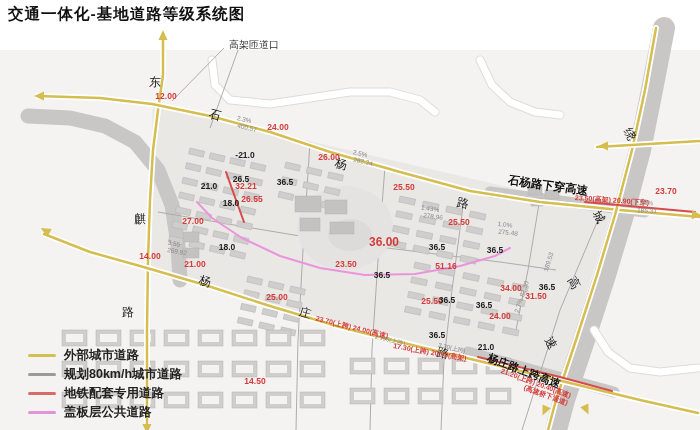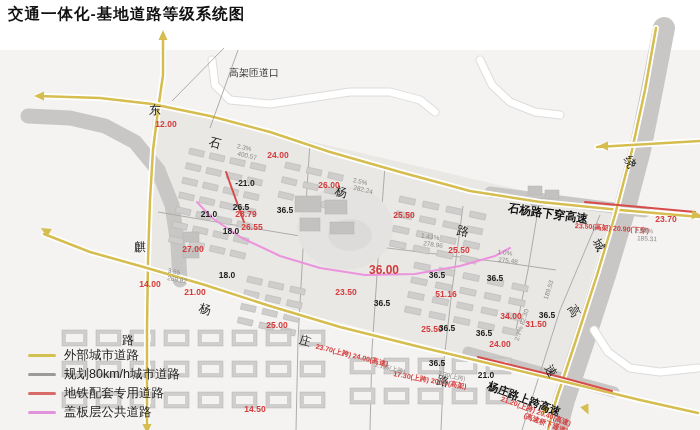--- a/index.html
+++ b/index.html
@@ -1,27 +1,27 @@
 <!DOCTYPE html>
 <html><head>
 <meta charset="utf-8">
 <style>
   html,body{margin:0;padding:0;background:#fff;}
   .stage{position:relative;width:700px;height:430px;overflow:hidden;background:#fff;
          font-family:"Liberation Sans",sans-serif;}
   .stage svg{position:absolute;left:0;top:0;}
   #title{position:absolute;left:8px;top:4px;font-size:15.5px;font-weight:bold;color:#111;
          letter-spacing:1px;z-index:5;text-align:right;}
-  #labels{position:absolute;left:0;top:0;width:700px;height:328px;z-index:4;pointer-events:none;margin-top:28px;}
+  #labels{position:absolute;left:0;top:0;width:700px;height:328px;z-index:4;pointer-events:none;}
   #labels span{position:absolute;white-space:nowrap;line-height:1;
                transform:translate(-50%,-50%);}
   #legend{position:absolute;left:28px;top:346px;z-index:6;}
   .lg-row{display:flex;align-items:center;height:19px;}
   .lg-swatch{width:28px;height:0;border-top:3px solid #999;margin-right:8px;border-radius:2px;}
-  .lg-label{font-size:12.5px;font-weight:400;color:#222;}
+  .lg-label{font-size:12.5px;font-weight:700;color:#222;}
 </style>
 </head>
 <body>
 
 <div class="stage">
   <div id="title">交通一体化-基地道路等级系统图</div>
   <svg id="map" width="700" height="430" viewBox="0 0 700 430">
       <rect x="0" y="50" width="700" height="380" fill="#f4f3f1"></rect>
       <polygon points="153,105 612,211 560,380 146,272" fill="#e9e8e5"></polygon>
       <polyline points="664,28 652,90 640,150 623,215 605,275 584,340 564,400 556,430" fill="none" stroke="#c8c7c5" stroke-width="22" stroke-linecap="round" stroke-linejoin="round"></polyline>
@@ -258,21 +258,21 @@
       <span style="left: 205px; top: 281px; font-size: 12px; color: rgb(26, 26, 26); font-weight: normal; transform: translate(-50%, -50%) rotate(16deg);">杨</span>
       <span style="left: 305px; top: 313px; font-size: 12px; color: rgb(26, 26, 26); font-weight: normal; transform: translate(-50%, -50%) rotate(16deg);">庄</span>
       <span style="left: 443px; top: 353px; font-size: 12px; color: rgb(26, 26, 26); font-weight: normal; transform: translate(-50%, -50%) rotate(14deg);">路</span>
       <span style="left: 548px; top: 186px; font-size: 11.5px; color: rgb(17, 17, 17); font-weight: bold; transform: translate(-50%, -50%) rotate(8deg);">石杨路下穿高速</span>
       <span style="left: 524px; top: 371px; font-size: 11px; color: rgb(17, 17, 17); font-weight: bold; transform: translate(-50%, -50%) rotate(21deg);">杨庄路上跨高速</span>
       <span style="left: 166px; top: 96px; font-size: 8.5px; color: rgb(212, 60, 60); font-weight: bold; transform: translate(-50%, -50%) rotate(0deg);">12.00</span>
       <span style="left: 150px; top: 256px; font-size: 8.5px; color: rgb(212, 60, 60); font-weight: bold; transform: translate(-50%, -50%) rotate(0deg);">14.00</span>
       <span style="left: 278px; top: 127px; font-size: 8.5px; color: rgb(212, 60, 60); font-weight: bold; transform: translate(-50%, -50%) rotate(0deg);">24.00</span>
       <span style="left: 329px; top: 157px; font-size: 8.5px; color: rgb(212, 60, 60); font-weight: bold; transform: translate(-50%, -50%) rotate(0deg);">26.00</span>
       <span style="left: 404px; top: 187px; font-size: 8.5px; color: rgb(212, 60, 60); font-weight: bold; transform: translate(-50%, -50%) rotate(0deg);">25.50</span>
-      <span style="left: 246px; top: 186px; font-size: 8.5px; color: rgb(212, 60, 60); font-weight: bold; transform: translate(-50%, -50%) rotate(0deg);">28.79</span>
+      <span style="left: 246px; top: 186px; font-size: 8.5px; color: rgb(212, 60, 60); font-weight: bold; transform: translate(-50%, -50%) rotate(0deg);">32.21</span>
       <span style="left: 193px; top: 221px; font-size: 8.5px; color: rgb(212, 60, 60); font-weight: bold; transform: translate(-50%, -50%) rotate(0deg);">27.00</span>
       <span style="left: 252px; top: 199px; font-size: 8.5px; color: rgb(212, 60, 60); font-weight: bold; transform: translate(-50%, -50%) rotate(0deg);">26.55</span>
       <span style="left: 384px; top: 242px; font-size: 12px; color: rgb(212, 60, 60); font-weight: bold; transform: translate(-50%, -50%) rotate(0deg);">36.00</span>
       <span style="left: 346px; top: 264px; font-size: 8.5px; color: rgb(212, 60, 60); font-weight: bold; transform: translate(-50%, -50%) rotate(0deg);">23.50</span>
       <span style="left: 446px; top: 266px; font-size: 8.5px; color: rgb(212, 60, 60); font-weight: bold; transform: translate(-50%, -50%) rotate(0deg);">51.16</span>
       <span style="left: 511px; top: 288px; font-size: 8.5px; color: rgb(212, 60, 60); font-weight: bold; transform: translate(-50%, -50%) rotate(0deg);">34.00</span>
       <span style="left: 536px; top: 296px; font-size: 8.5px; color: rgb(212, 60, 60); font-weight: bold; transform: translate(-50%, -50%) rotate(0deg);">31.50</span>
       <span style="left: 459px; top: 222px; font-size: 8.5px; color: rgb(212, 60, 60); font-weight: bold; transform: translate(-50%, -50%) rotate(0deg);">25.50</span>
       <span style="left: 432px; top: 301px; font-size: 8.5px; color: rgb(212, 60, 60); font-weight: bold; transform: translate(-50%, -50%) rotate(0deg);">25.50</span>
       <span style="left: 500px; top: 316px; font-size: 8.5px; color: rgb(212, 60, 60); font-weight: bold; transform: translate(-50%, -50%) rotate(0deg);">24.00</span>

